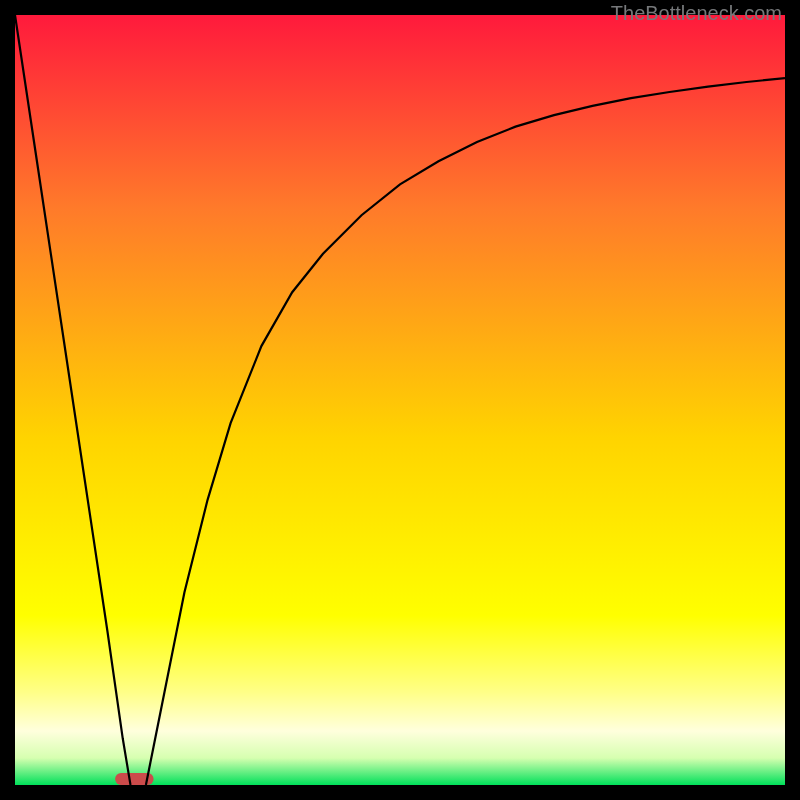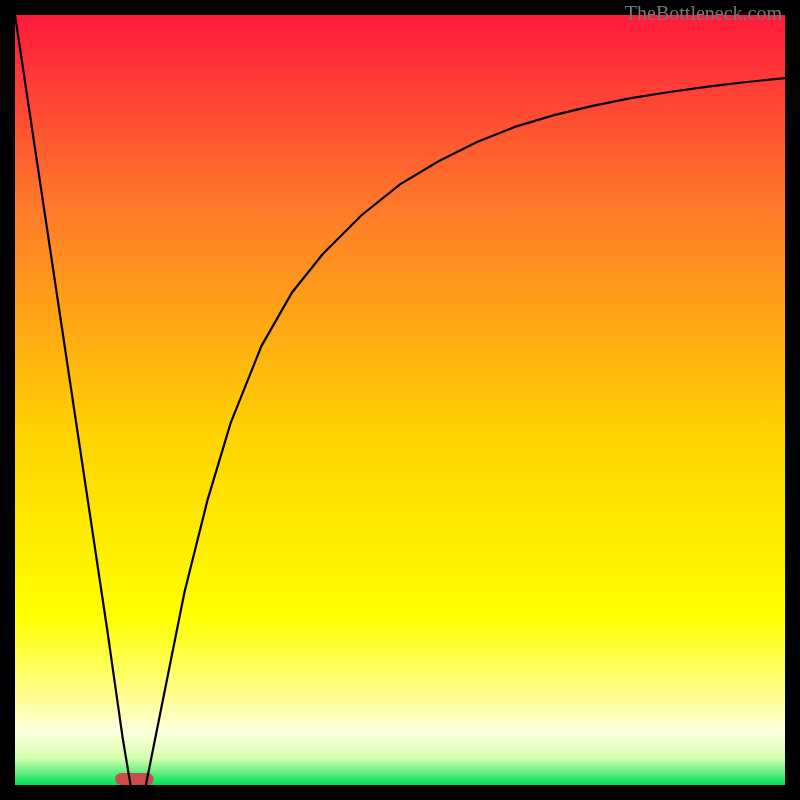--- a/index.html
+++ b/index.html
@@ -22,21 +22,21 @@
     position: absolute;
     left: 0;
     top: 0;
     width: 770px;
     height: 770px;
   }
   .attribution {
     position: absolute;
     top: 2px;
     right: 18px;
-    font-family: Liberation Serif, serif;
+    font-family: Liberation Sans, sans-serif;
     font-size: 20px;
     color: #76787a;
     letter-spacing: 0px;
     font-weight: 500;
   }
 </style>
 </head>
 <body>
 
 <div class="frame">

